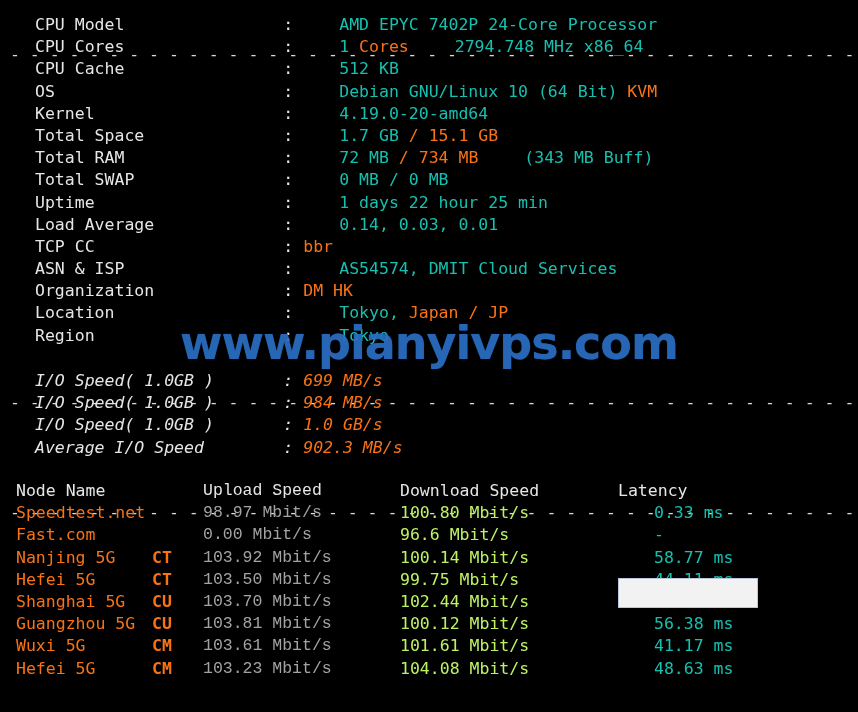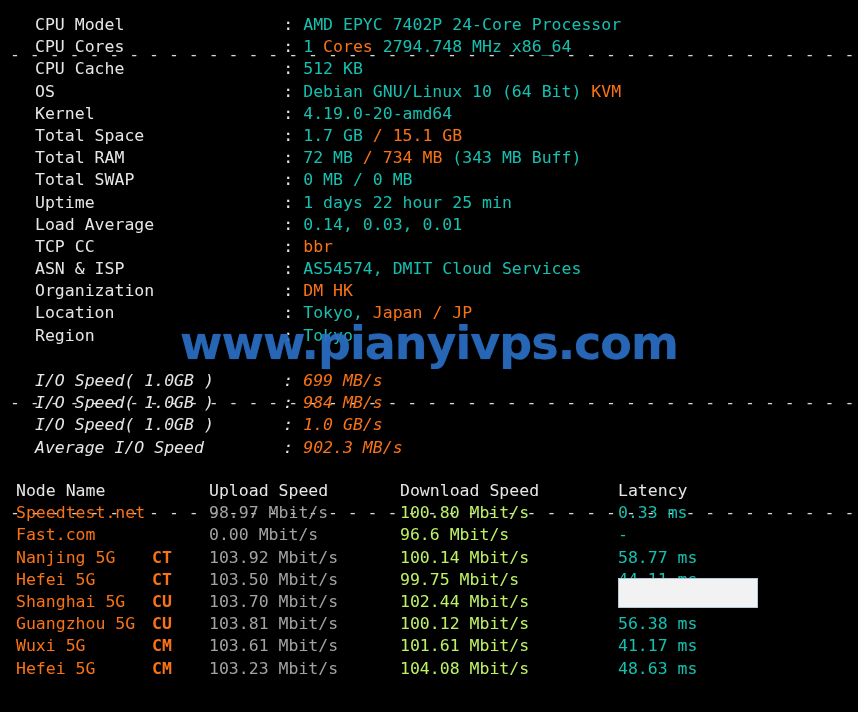--- a/index.html
+++ b/index.html
@@ -35,40 +35,40 @@
     padding-left: 10px;
   }
   .row {
     height: 22.2px;
     line-height: 22.2px;
     white-space: pre;
     padding-left: 16px;
   }
   .label   { color: #e6e6e6; margin-left: 19px; }
   .colon   { color: #e6e6e6; }
-  .cyan    { color: #16c0b0; }
+  .cyan    { color: #16c0b0; margin-left: 36px; }
   .yellow  { color: #f97316; }
   .green   { color: #a3a3a3; }
   .red     { color: #bef264; }
   .white   { color: #e6e6e6; }
 
   .block-top    { position:absolute; left:0; top:14px; width:858px; }
   .block-io     { position:absolute; left:0; top:370px; width:858px;font-style:italic; }
   .block-table  { position:absolute; left:0; top:480px; width:746px; }
 
   .sep-line { position:absolute; left:0; width:858px; }
   #sep1 { top: 0px; }
   #sep2 { top: 348px; }
   #sep3 { top: 458px; }
   #sep4 { top: 678px; }
 
   
   .trow { height: 22.2px; line-height: 22.2px; position: relative; white-space: pre; }
   .c-node  { position:absolute; left:16px;  }
-  .c-up    { position:absolute; left:209px; }
+  .c-up    { position:absolute; left:203px;font-family:Liberation Mono, monospace; }
   .c-down  { position:absolute; left:400px; }
   .c-lat   { position:absolute; left:618px; }
   .c-node-isp { position:absolute; left:152px;font-weight:bold; }
 
   
   .watermark-main {
     position: absolute;
     left: 0;
     top: 332px;
     width: 858px;

